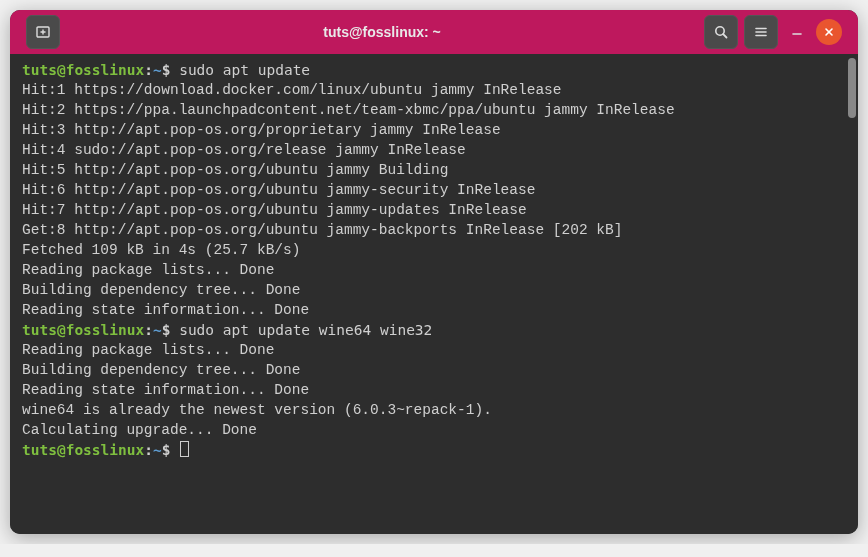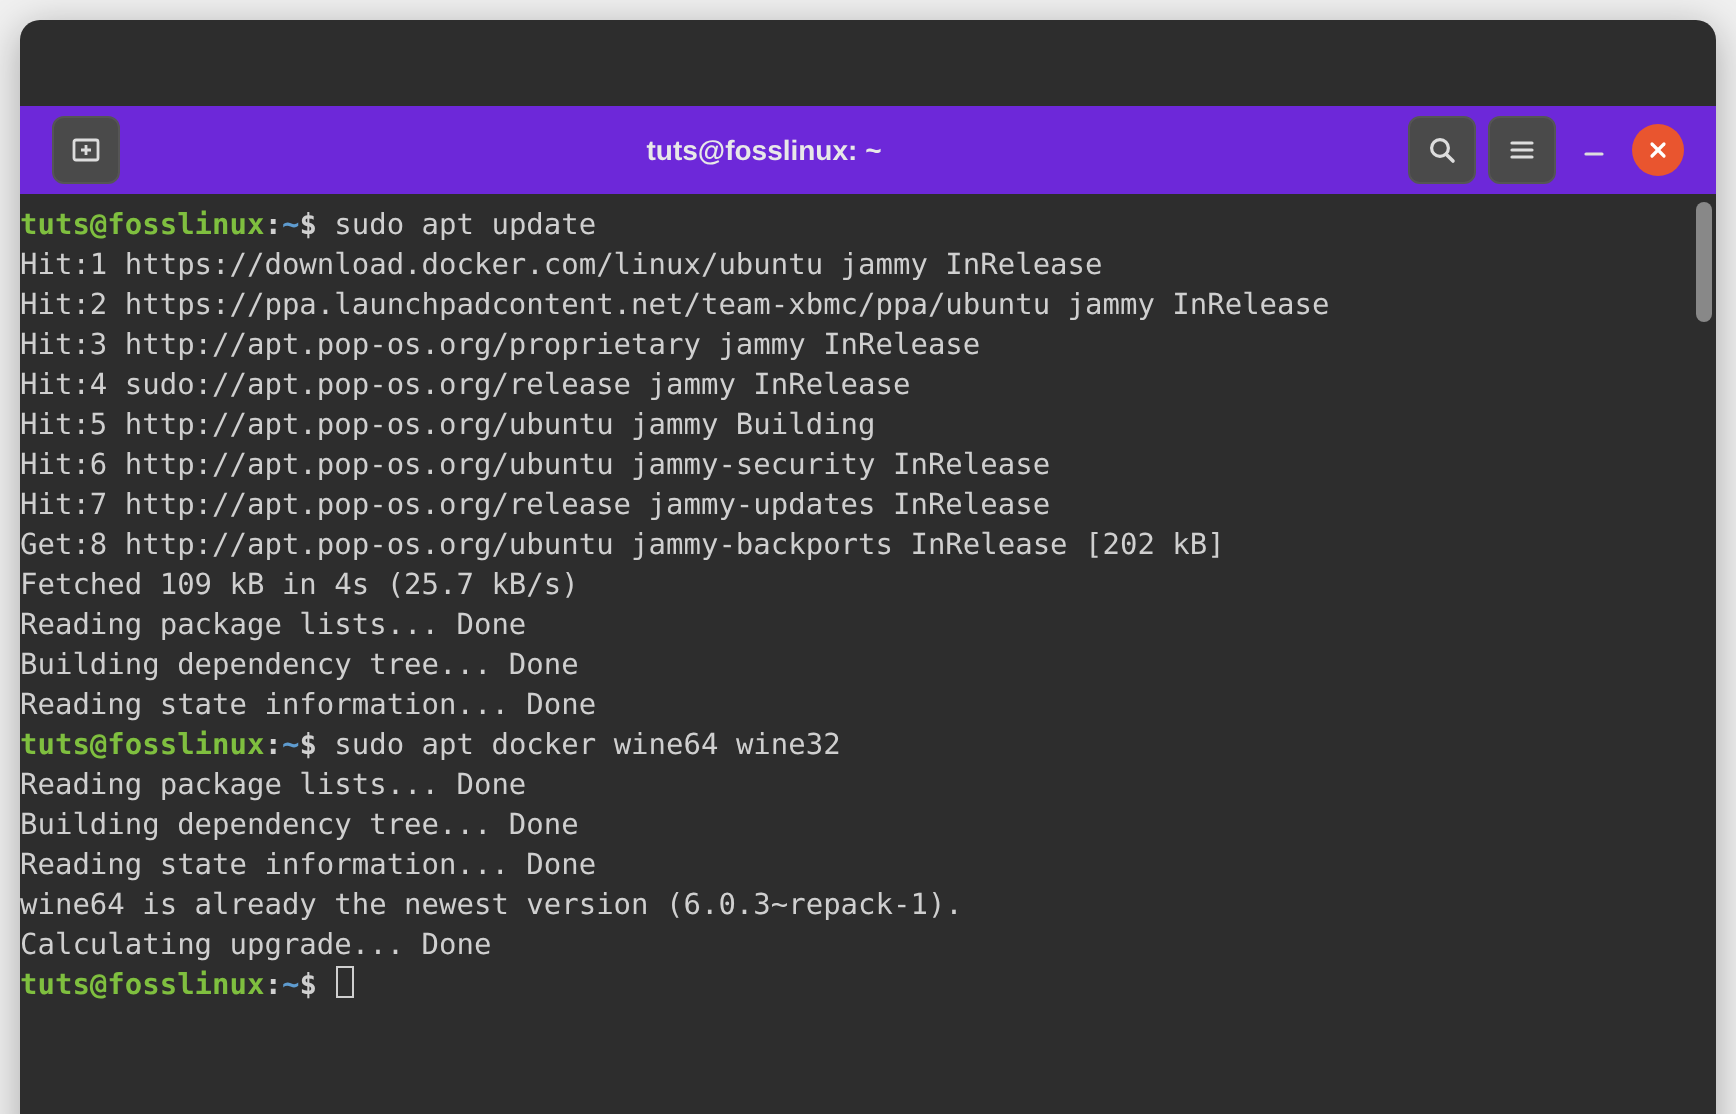--- a/index.html
+++ b/index.html
@@ -12,27 +12,26 @@
       font-family: sans-serif;
     }
     .window {
       width: 848px;
       background: #2d2d2d;
       border-radius: 10px;
       overflow: hidden;
       box-shadow: 0 4px 20px rgba(0,0,0,0.3);
     }
     .titlebar {
-      background: #6d28d9;
+      background: #be185d;
       height: 44px;
       display: flex;
       align-items: center;
       padding: 0 16px;
       gap: 8px;
-      margin-top: 43px;
     }
     .tb-left { display: flex; gap: 6px; }
     .tb-center { flex: 1; text-align: center; color: #e8e8e8; font-weight: 600; font-size: 14px; }
     .tb-right { display: flex; align-items: center; gap: 6px; }
     .tb-btn {
       width: 34px; height: 34px;
       background: #4a4a4a;
       border: 1px solid #555;
       border-radius: 6px;
       display: flex; align-items: center; justify-content: center;
@@ -45,42 +44,42 @@
       display: flex; align-items: center; justify-content: center;
       color: #ddd; cursor: pointer; border-radius: 50%;
     }
     .win-ctrl.close {
       background: #e9552f;
       color: #fff;
     }
     .win-ctrl svg { width: 10px; height: 10px; }
     .terminal {
       background: #2d2d2d;
-      padding: 6px 0 6px 0;
+      padding: 6px 0 6px 12px;
       font-family: "DejaVu Sans Mono", "Liberation Mono", Consolas, monospace;
       font-size: 14.5px;
       line-height: 20px;
       color: #cfcfcf;
       position: relative;
       height: 480px;
       overflow: hidden;
     }
     .scrollbar {
       position: absolute;
       right: 2px; top: 4px;
       width: 8px; height: 60px;
       background: #888;
       border-radius: 4px;
     }
     .line { white-space: pre; }
     .user { color: #7fbf3f; font-weight: bold; }
     .path { color: #5e9bcf; font-weight: bold; }
     .colon, .tilde, .dollar { color: #cfcfcf; font-weight: bold;}
     .cmd { color: #cfcfcf; }
-    .out { color: #cfcfcf; }
+    .out { color: #cfcfcf; font-family: Liberation Mono, monospace; }
     .cursor {
       display: inline-block;
       width: 9px; height: 16px;
       border: 1px solid #cfcfcf;
       vertical-align: -2px;
       margin-left: 1px;
     }
   </style>
 </head>
 <body>
@@ -128,28 +127,28 @@
   <div class="terminal">
     <div class="scrollbar"></div>
 
     <div class="line"><span class="user">tuts@fosslinux</span><span class="colon">:</span><span class="path">~</span><span class="dollar">$</span> <span class="cmd">sudo apt update</span></div>
     <div class="line out">Hit:1 https://download.docker.com/linux/ubuntu jammy InRelease</div>
     <div class="line out">Hit:2 https://ppa.launchpadcontent.net/team-xbmc/ppa/ubuntu jammy InRelease</div>
     <div class="line out">Hit:3 http://apt.pop-os.org/proprietary jammy InRelease</div>
     <div class="line out">Hit:4 sudo://apt.pop-os.org/release jammy InRelease</div>
     <div class="line out">Hit:5 http://apt.pop-os.org/ubuntu jammy Building</div>
     <div class="line out">Hit:6 http://apt.pop-os.org/ubuntu jammy-security InRelease</div>
-    <div class="line out">Hit:7 http://apt.pop-os.org/release jammy-updates InRelease</div>
+    <div class="line out">Hit:7 http://apt.pop-os.org/ubuntu jammy-updates InRelease</div>
     <div class="line out">Get:8 http://apt.pop-os.org/ubuntu jammy-backports InRelease [202 kB]</div>
     <div class="line out">Fetched 109 kB in 4s (25.7 kB/s)</div>
     <div class="line out">Reading package lists... Done</div>
     <div class="line out">Building dependency tree... Done</div>
     <div class="line out">Reading state information... Done</div>
 
-    <div class="line"><span class="user">tuts@fosslinux</span><span class="colon">:</span><span class="path">~</span><span class="dollar">$</span> <span class="cmd">sudo apt docker wine64 wine32</span></div>
+    <div class="line"><span class="user">tuts@fosslinux</span><span class="colon">:</span><span class="path">~</span><span class="dollar">$</span> <span class="cmd">sudo apt update wine64 wine32</span></div>
     <div class="line out">Reading package lists... Done</div>
     <div class="line out">Building dependency tree... Done</div>
     <div class="line out">Reading state information... Done</div>
     <div class="line out">wine64 is already the newest version (6.0.3~repack-1).</div>
     <div class="line out">Calculating upgrade... Done</div>
 
     <div class="line"><span class="user">tuts@fosslinux</span><span class="colon">:</span><span class="path">~</span><span class="dollar">$</span> <span class="cursor"></span></div>
   </div>
 </div>
 

